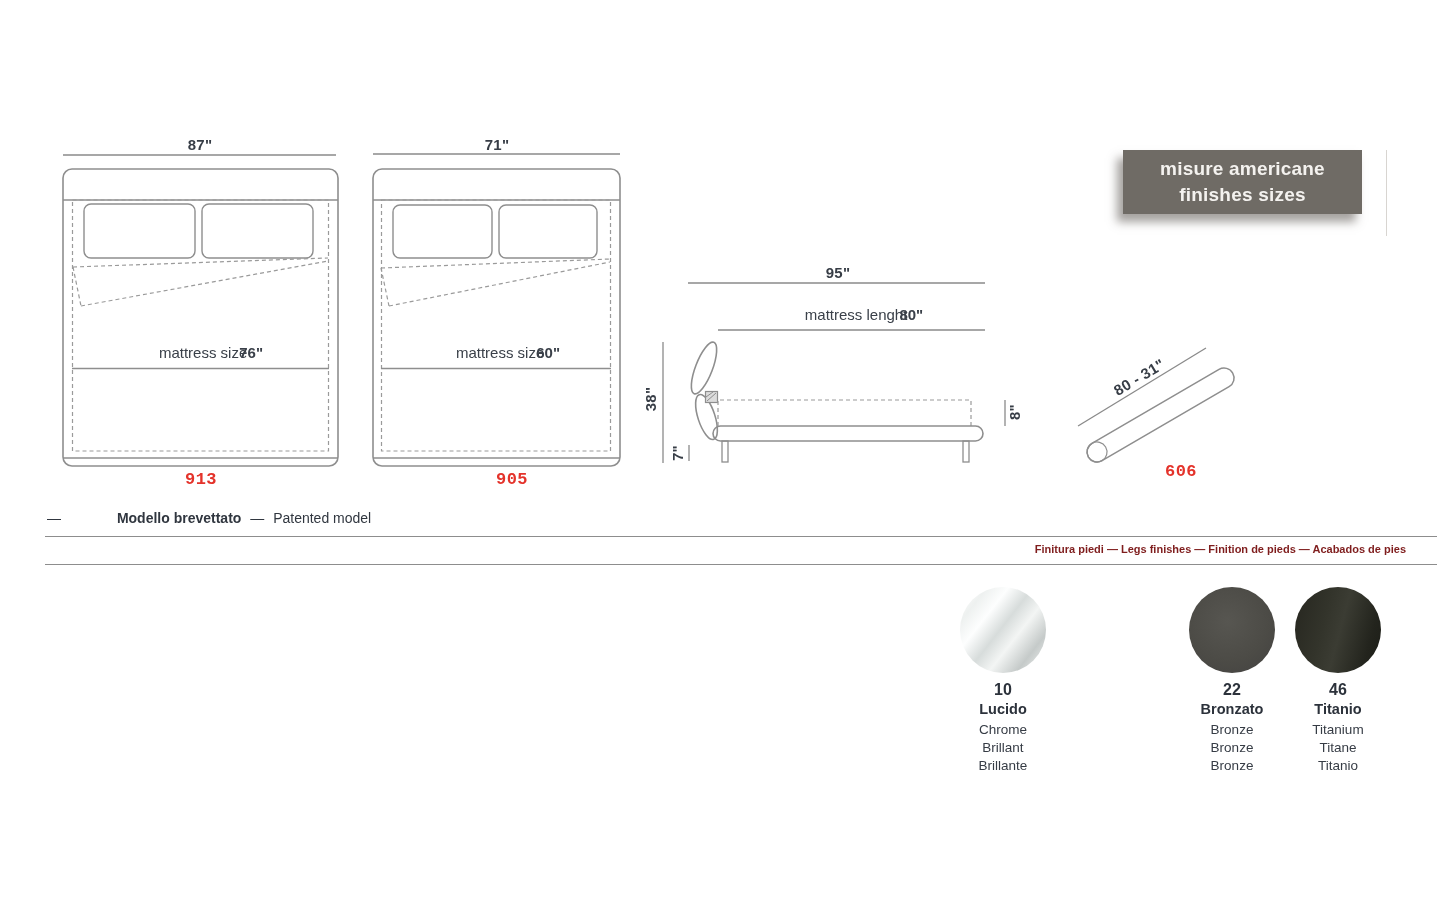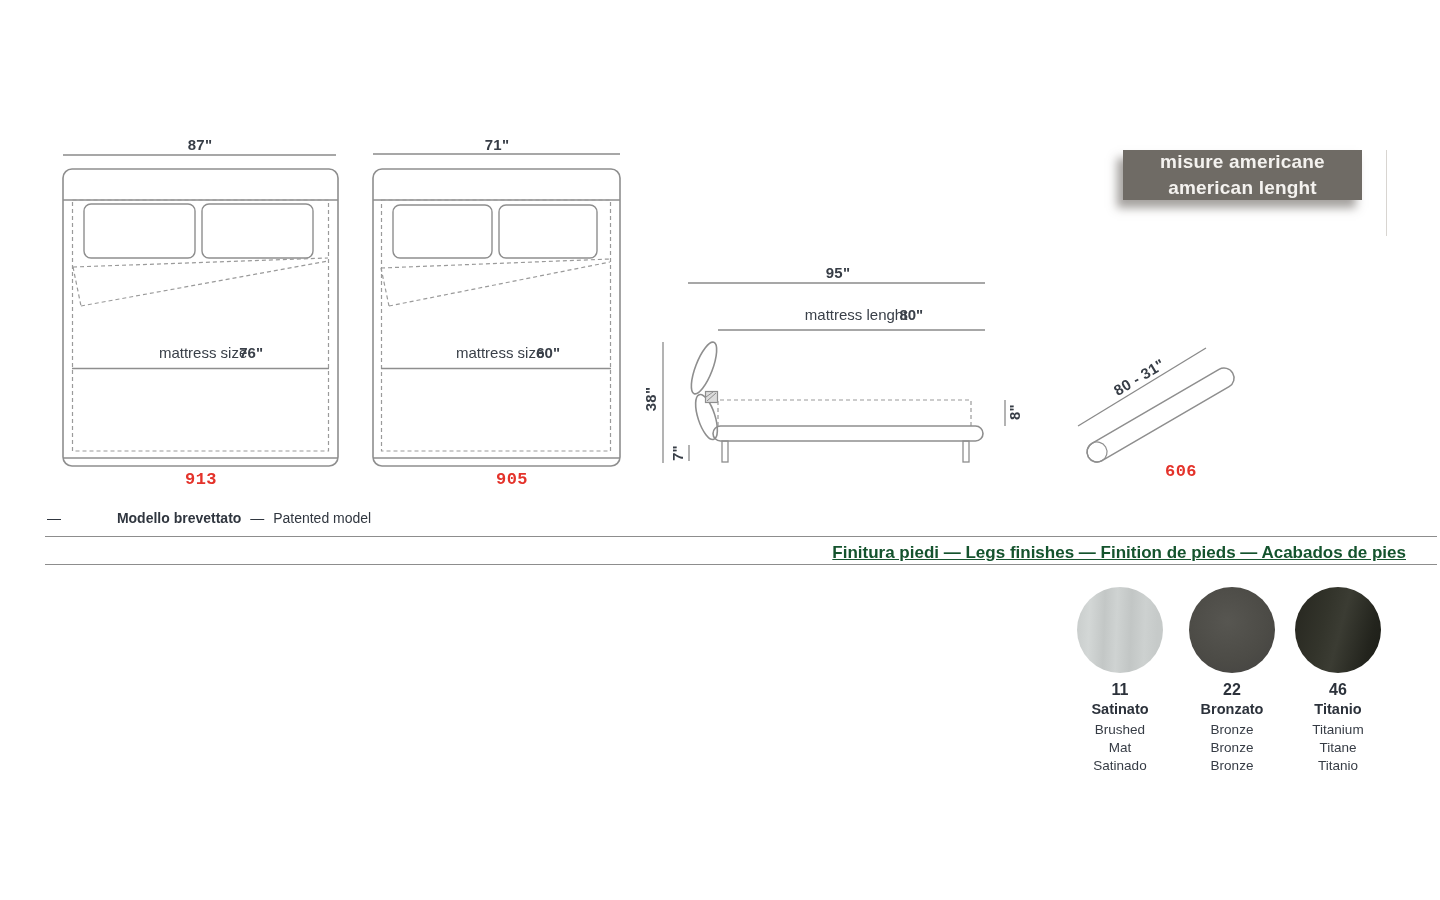--- a/index.html
+++ b/index.html
@@ -14,31 +14,31 @@
          transform:translate(-50%,-50%); white-space:nowrap; }
   .dim-rot { transform:translate(-50%,-50%) rotate(-90deg); }
   .dim-rot31 { transform:translate(-50%,-50%) rotate(-31deg); }
   .mattress { font-size:15px; font-weight:500; color:#3a4049; white-space:nowrap;
               transform:translate(-50%,-50%); display:flex; align-items:flex-start; }
   .mattress .num { font-weight:600; margin-left:-8px; }
   .model { font-size:17px; font-weight:700; color:#e4332b; letter-spacing:.5px;
            transform:translate(-50%,-50%);font-family:Liberation Mono, monospace; }
 
   
-  .badge { left:1123px; top:150px; width:239px; height:50px; background:#6f6b65;
+  .badge { left:1123px; top:150px; width:239px; height:64px; background:#6f6b65;
            box-shadow:-6px 8px 9px rgba(75,70,64,.5);
            display:flex; flex-direction:column; justify-content:center; align-items:center; }
   .badge div { color:#f4f2ef; font-size:19px; font-weight:700; line-height:26px; letter-spacing:.2px; }
 
   
   .patent { left:47px; top:510px; font-size:14px; color:#30363f; white-space:nowrap; }
   .patent b { font-weight:700;padding-left:47px; }
   .patent .sep { margin:0 5px; }
   .rule { left:45px; width:1392px; height:0; border-top:1.7px solid #8d8d8d; }
-  .fin-header { top:543px; right:34px; font-size:17px; font-weight:700; color:#14532d; white-space:nowrap;text-decoration:underline; }
+  .fin-header { top:543px; right:34px; font-size:11px; font-weight:700; color:#7f1d1d; white-space:nowrap; }
   .crease { left:1386px; top:150px; width:1px; height:86px; background:#d8d5d1; }
 
   
   .fin-col { top:587px; width:120px; text-align:center; }
   .swatch { width:86px; height:86px; border-radius:50%; margin:0 auto; }
   .sw-chrome   { background:linear-gradient(128deg,#ffffff 0%,#eef1f0 18%,#fdfefe 32%,#d7dcdb 48%,#f3f5f4 62%,#c5cac9 80%,#e7eae9 94%); }
   .sw-satin    { background:linear-gradient(92deg,#c9cdcc,#d3d7d6 15%,#c3c7c6 32%,#cfd3d2 46%,#c2c6c5 62%,#cdd1d0 78%,#c6cac9 92%); }
   .sw-bronze   { background:radial-gradient(circle at 45% 40%,#575651 0%,#4c4b46 58%,#424140 100%); }
   .sw-titanium { background:linear-gradient(105deg,#26261f 0%,#33342b 35%,#3b3c33 52%,#23241d 82%,#1c1d17 100%); }
   .fin-code { margin-top:8px; font-size:16px; font-weight:700; color:#2c323b; }
@@ -126,45 +126,45 @@
   <div class="abs dim dim-rot" style="left:677px;top:453px">7"</div>
   <div class="abs dim dim-rot" style="left:1014px;top:412px">8"</div>
   <div class="abs dim dim-rot31" style="left:1139px;top:377px">80 - 31"</div>
 
   <div class="abs model" style="left:201px;top:479px">913</div>
   <div class="abs model" style="left:512px;top:479px">905</div>
   <div class="abs model" style="left:1181px;top:471px">606</div>
 
   <div class="abs badge">
     <div>misure americane</div>
-    <div>american lenght</div>
+    <div>finishes sizes</div>
   </div>
   <div class="abs crease"></div>
 
   <div class="abs patent">
     <span>—</span>
     <b class="sep">Modello brevettato</b>
     <span>—</span>
     <span class="sep">Patented model</span>
   </div>
   <div class="abs rule" style="top:536px"></div>
   <div class="abs fin-header">Finitura piedi — Legs finishes — Finition de pieds — Acabados de pies</div>
   <div class="abs rule" style="top:564px"></div>
 
-
-  <div class="abs fin-col" style="left:1060px">
-    <div class="swatch sw-satin"></div>
-    <div class="fin-code">11</div>
-    <div class="fin-name">Satinato</div>
+  <div class="abs fin-col" style="left:943px">
+    <div class="swatch sw-chrome"></div>
+    <div class="fin-code">10</div>
+    <div class="fin-name">Lucido</div>
     <div class="fin-lines">
-      <div class="fin-line">Brushed</div>
-      <div class="fin-line">Mat</div>
-      <div class="fin-line">Satinado</div>
+      <div class="fin-line">Chrome</div>
+      <div class="fin-line">Brillant</div>
+      <div class="fin-line">Brillante</div>
     </div>
   </div>
+
 
   <div class="abs fin-col" style="left:1172px">
     <div class="swatch sw-bronze"></div>
     <div class="fin-code">22</div>
     <div class="fin-name">Bronzato</div>
     <div class="fin-lines">
       <div class="fin-line">Bronze</div>
       <div class="fin-line">Bronze</div>
       <div class="fin-line">Bronze</div>
     </div>

